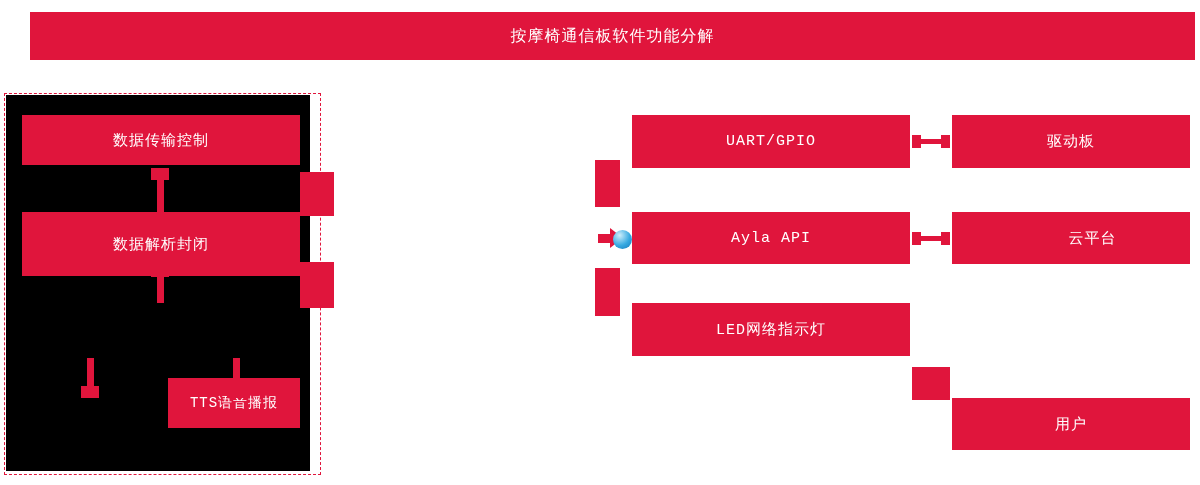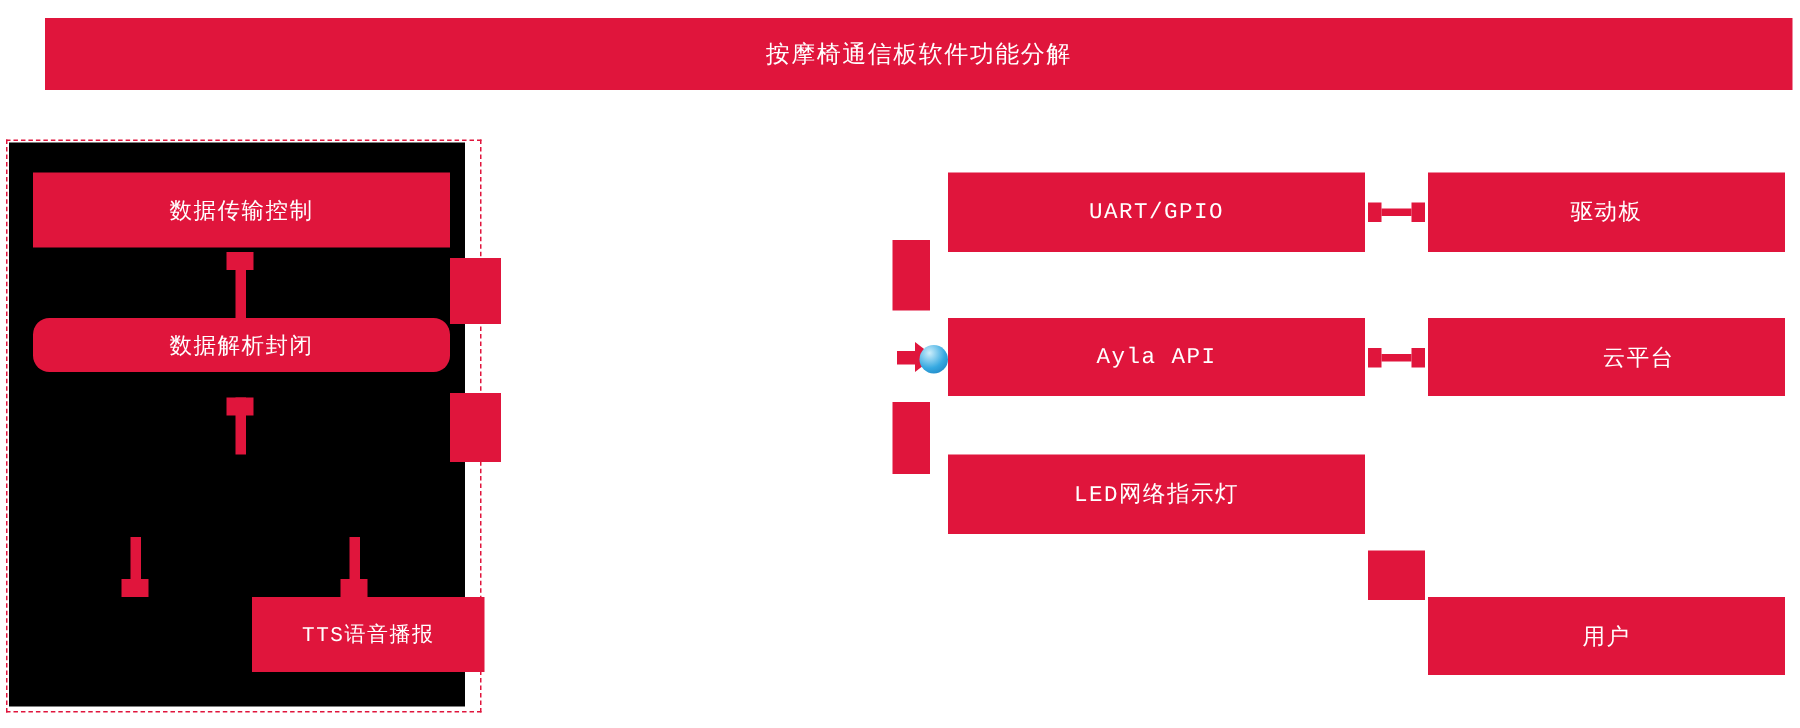--- a/index.html
+++ b/index.html
@@ -20,24 +20,24 @@
     font-size:15px;letter-spacing:1px;text-align:center;font-family:Liberation Mono, monospace;
   }
   .conn{position:absolute;background:var(--red);}
   
   .title-bar{left:30px;top:12px;width:1165px;height:48px;font-size:16px;}
   
   .panel-dashed{position:absolute;left:4px;top:93px;width:317px;height:382px;border:1px dashed var(--red);background:transparent;}
   .panel-black{position:absolute;left:6px;top:95px;width:304px;height:376px;background:var(--panel);}
   
   .n-data-collection{left:22px;top:115px;width:278px;height:50px;}
-  .n-data-parsing{left:22px;top:212px;width:278px;height:36px;border-radius:11px;}
+  .n-data-parsing{left:22px;top:212px;width:278px;height:64px;}
   .n-command-response{left:22px;top:303px;width:278px;height:52px;}
   .n-param-storage{left:22px;top:398px;width:128px;height:50px;font-size:14px;}
-  .n-tts{left:168px;top:398px;width:155px;height:50px;font-size:14px;}
+  .n-tts{left:168px;top:378px;width:132px;height:50px;font-size:14px;}
   
   .n-data-transmission{left:342px;top:212px;width:253px;height:52px;}
   
   .n-uart{left:632px;top:115px;width:278px;height:53px;}
   .n-driver{left:952px;top:115px;width:238px;height:53px;}
   .n-ayla{left:632px;top:212px;width:278px;height:52px;}
   .n-cloud{left:952px;top:212px;width:238px;height:52px;padding-left:43px;}
   .n-led{left:632px;top:303px;width:278px;height:53px;}
   .n-user{left:952px;top:398px;width:238px;height:52px;}
   

